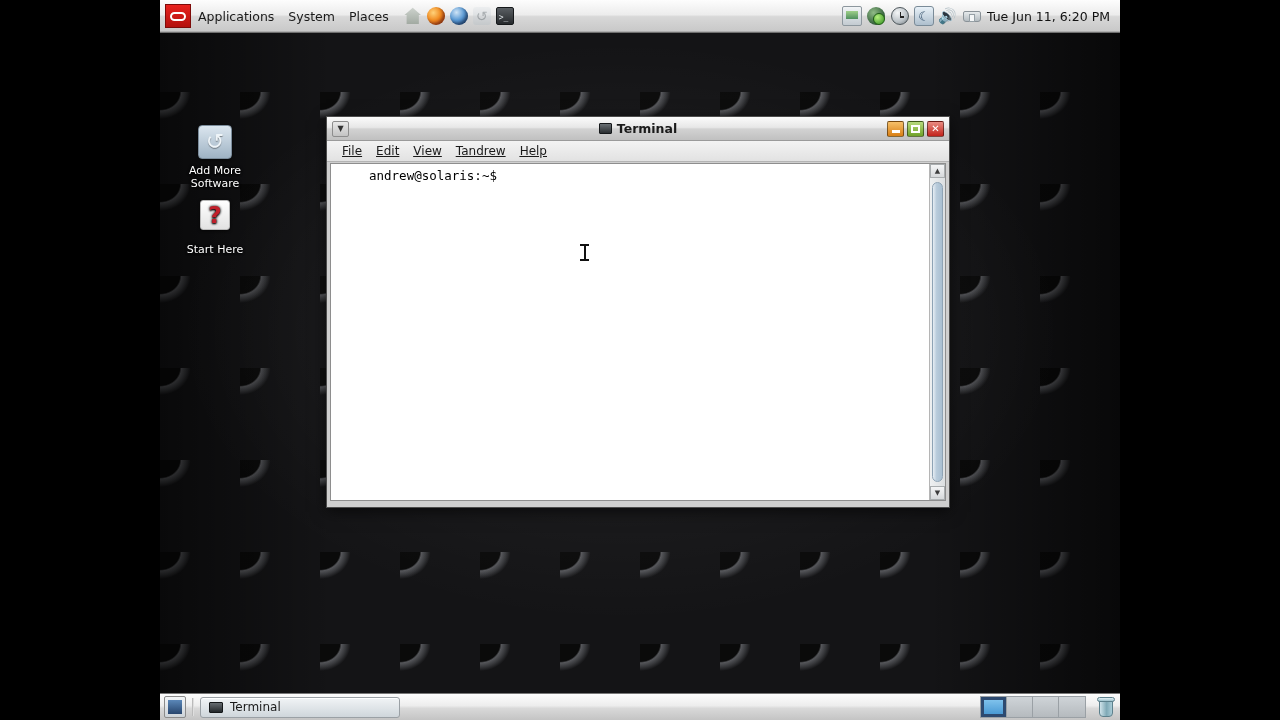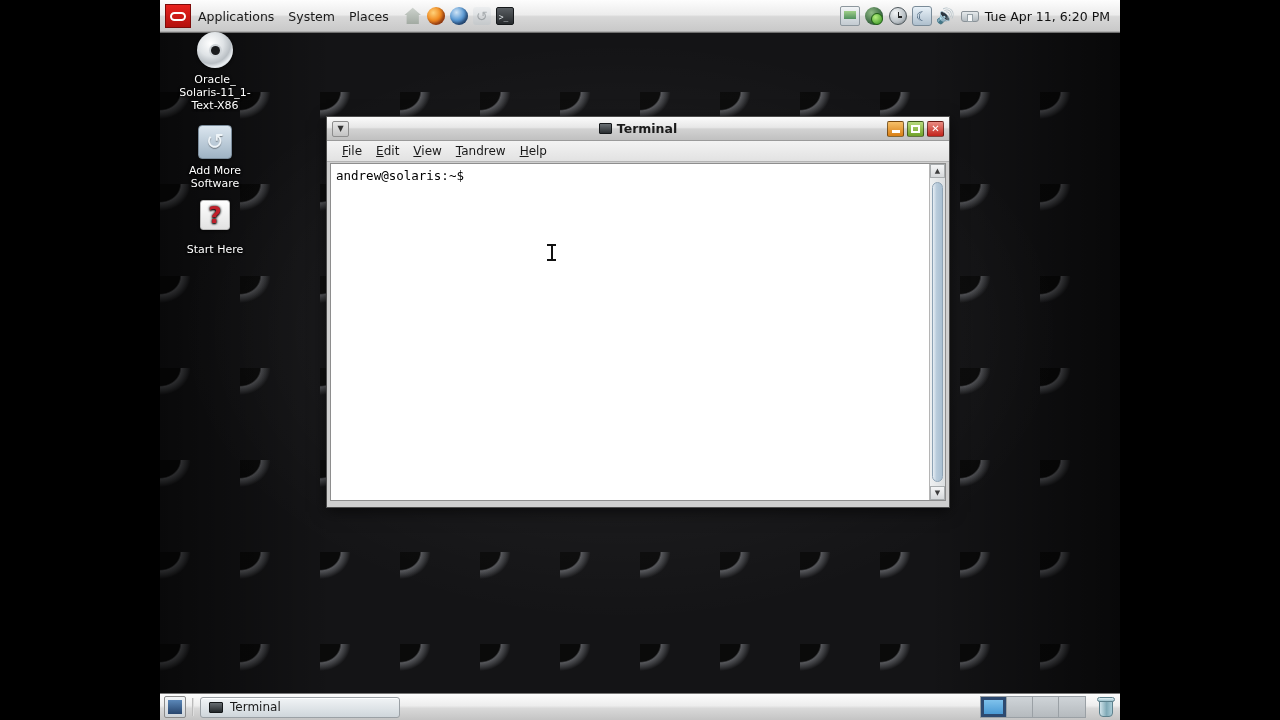--- a/index.html
+++ b/index.html
@@ -144,35 +144,35 @@
   .wb-min{background:linear-gradient(#f6c06a,#d97f14);}
   .wb-max{background:linear-gradient(#b7da7e,#6fa227);}
   .wb-close{background:linear-gradient(#e98b82,#c2231b);font-weight:bold;}
   .wb-min span{display:block;width:8px;height:3px;background:#fff;margin-top:6px;}
   .wb-max span{display:block;width:9px;height:8px;border:2px solid #fff;}
 
   .menubar {
     height:21px; display:flex; align-items:center; padding-left:8px;
     background:linear-gradient(to bottom,#f3f3f3,#e2e2e2);
     border-bottom:1px solid #b4b4b4;
-    font-size:12px; color:#1a1a1a;
+    font-size:12px; color:#1a1a1a;text-decoration:underline;
   }
   .menubar span.mi { padding:2px 7px; cursor:default; }
   .mn { text-decoration:underline; }
 
   .term-body {
     position:absolute; left:3px; right:3px; top:46px; bottom:6px;
     background:#fff; border:1px solid #8e8e8e;
     display:flex;
   }
   .term-text {
     flex:1; padding:4px 5px;
     font-family:"DejaVu Sans Mono", monospace;
     font-size:12.5px; color:#000; line-height:15px;
-    position:relative; overflow:hidden;
+    position:relative; overflow:hidden;margin-left:33px;
   }
   .ibeam {
     position:absolute; left:216px; top:80px; width:9px; height:17px;
     pointer-events:none;
   }
   .ibeam::before,.ibeam::after{content:"";position:absolute;left:0;width:9px;height:2px;background:#111;}
   .ibeam::before{top:0;} .ibeam::after{bottom:0;}
   .ibeam i{position:absolute;left:3.5px;top:0;width:2px;height:17px;background:#111;display:block;}
 
   .vscroll {
@@ -273,30 +273,24 @@
         <div class="tray-icon">
             <div class="ico-clock2" style="position:absolute;inset:2px;"></div>
           </div>
         <div class="tray-icon">
             <div class="ico-a11y" style="position:absolute;inset:1px;">☾</div>
           </div>
         <div class="tray-icon ico-vol">🔊</div>
         <div class="tray-icon">
             <div class="ico-print" style="position:absolute;left:2px;top:6px;right:2px;bottom:5px;"></div>
           </div>
-        <div class="clock">Tue Apr 11,  6:20 PM</div>
-      </div>
-    </div>
-
-    <div class="desk-icon" style="left:5px; top:32px;">
-      <div class="glyph disc"></div>
-      <div class="label" style="white-space:pre-line;">Oracle_
-Solaris-11_1-
-Text-X86</div>
-    </div>
+        <div class="clock">Tue Jun 11,  6:20 PM</div>
+      </div>
+    </div>
+
 
     <div class="desk-icon" style="left:5px; top:125px;">
       <div class="glyph sw">↺</div>
       <div class="label" style="white-space:pre-line;">Add More
 Software</div>
     </div>
 
     <div class="desk-icon" style="left:5px; top:200px;">
       <div class="glyph qmark">?</div>
       <div class="label" style="white-space:pre-line;margin-top:8px;">Start Here</div>

